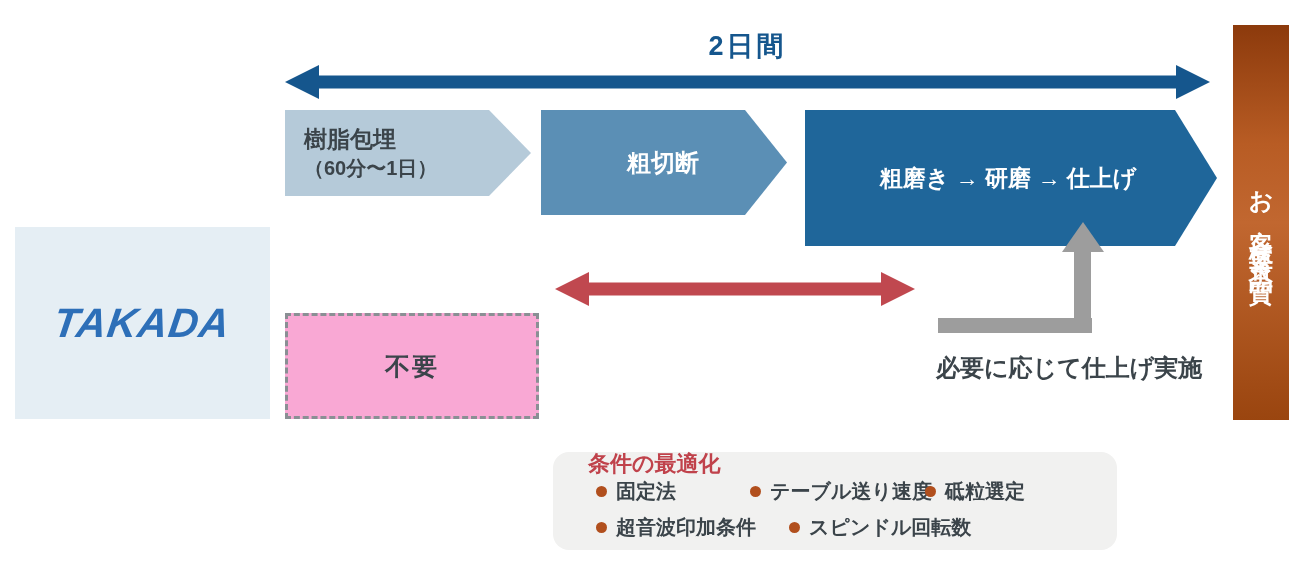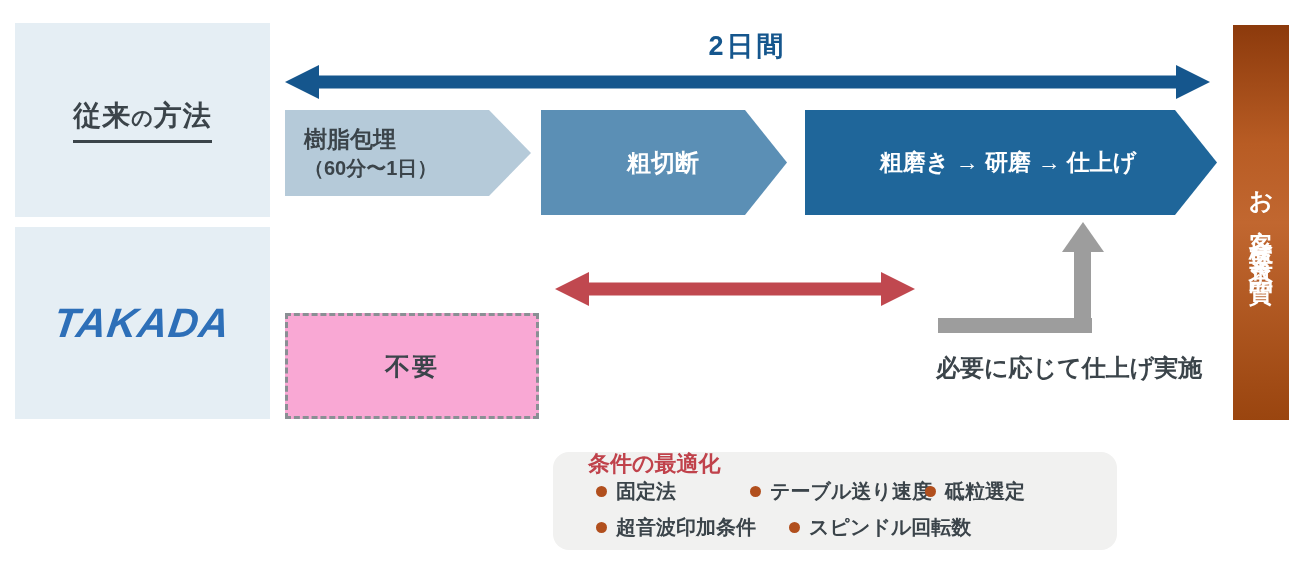--- a/index.html
+++ b/index.html
@@ -59,39 +59,36 @@
   .opt-title{font-weight:bold;font-size:22px;color:#c0424b;white-space:nowrap;}
   .opt-item{display:flex;align-items:center;gap:9px;white-space:nowrap;}
   .bullet{width:11px;height:11px;border-radius:50%;background:#b14f1d;flex:0 0 auto;}
   .opt-text{font-weight:bold;font-size:20px;color:#3b444a;}
 </style>
 </head>
 <body>
 
 <div class="canvas">
 
-  <div class="abs side-panel" style="left:15px;top:23px;width:255px;height:194px;">
-    <div class="conv-label"><span>従来</span><span class="small">の</span><span>方法</span></div>
-  </div>
 
   <div class="abs side-panel" style="left:15px;top:227px;width:255px;height:192px;">
     <div class="takada-logo">TAKADA</div>
   </div>
 
   <div class="abs duration-label blue-text" style="left:285px;top:28px;width:925px;">2日間</div>
   <div class="abs h-double-arrow blue-arrow" style="left:285px;top:65px;width:925px;height:34px;"></div>
 
   <div class="abs chevron chev-light" style="left:285px;top:110px;width:246px;height:86px;padding-left:19px;">
     <div class="chev-line1">樹脂包埋</div>
     <div class="chev-line2">（60分〜1日）</div>
   </div>
   <div class="abs chevron chev-mid" style="left:541px;top:110px;width:246px;height:105px;">
     <div class="chev-center-text">粗切断</div>
   </div>
-  <div class="abs chevron chev-dark" style="left:805px;top:110px;width:412px;height:105px;">
+  <div class="abs chevron chev-dark" style="left:805px;top:110px;width:412px;height:136px;">
     <div class="chev-center-text" style="font-size:23px;">粗磨き → 研磨 → 仕上げ</div>
   </div>
 
   <div class="abs quality-bar" style="left:1233px;top:25px;width:56px;height:395px;">
     <div class="vtext">お客様要求品質</div>
   </div>
 
   <div class="abs h-double-arrow red-arrow" style="left:555px;top:272px;width:360px;height:34px;"></div>
 
   <div class="abs skip-box" style="left:285px;top:313px;width:254px;height:106px;">

